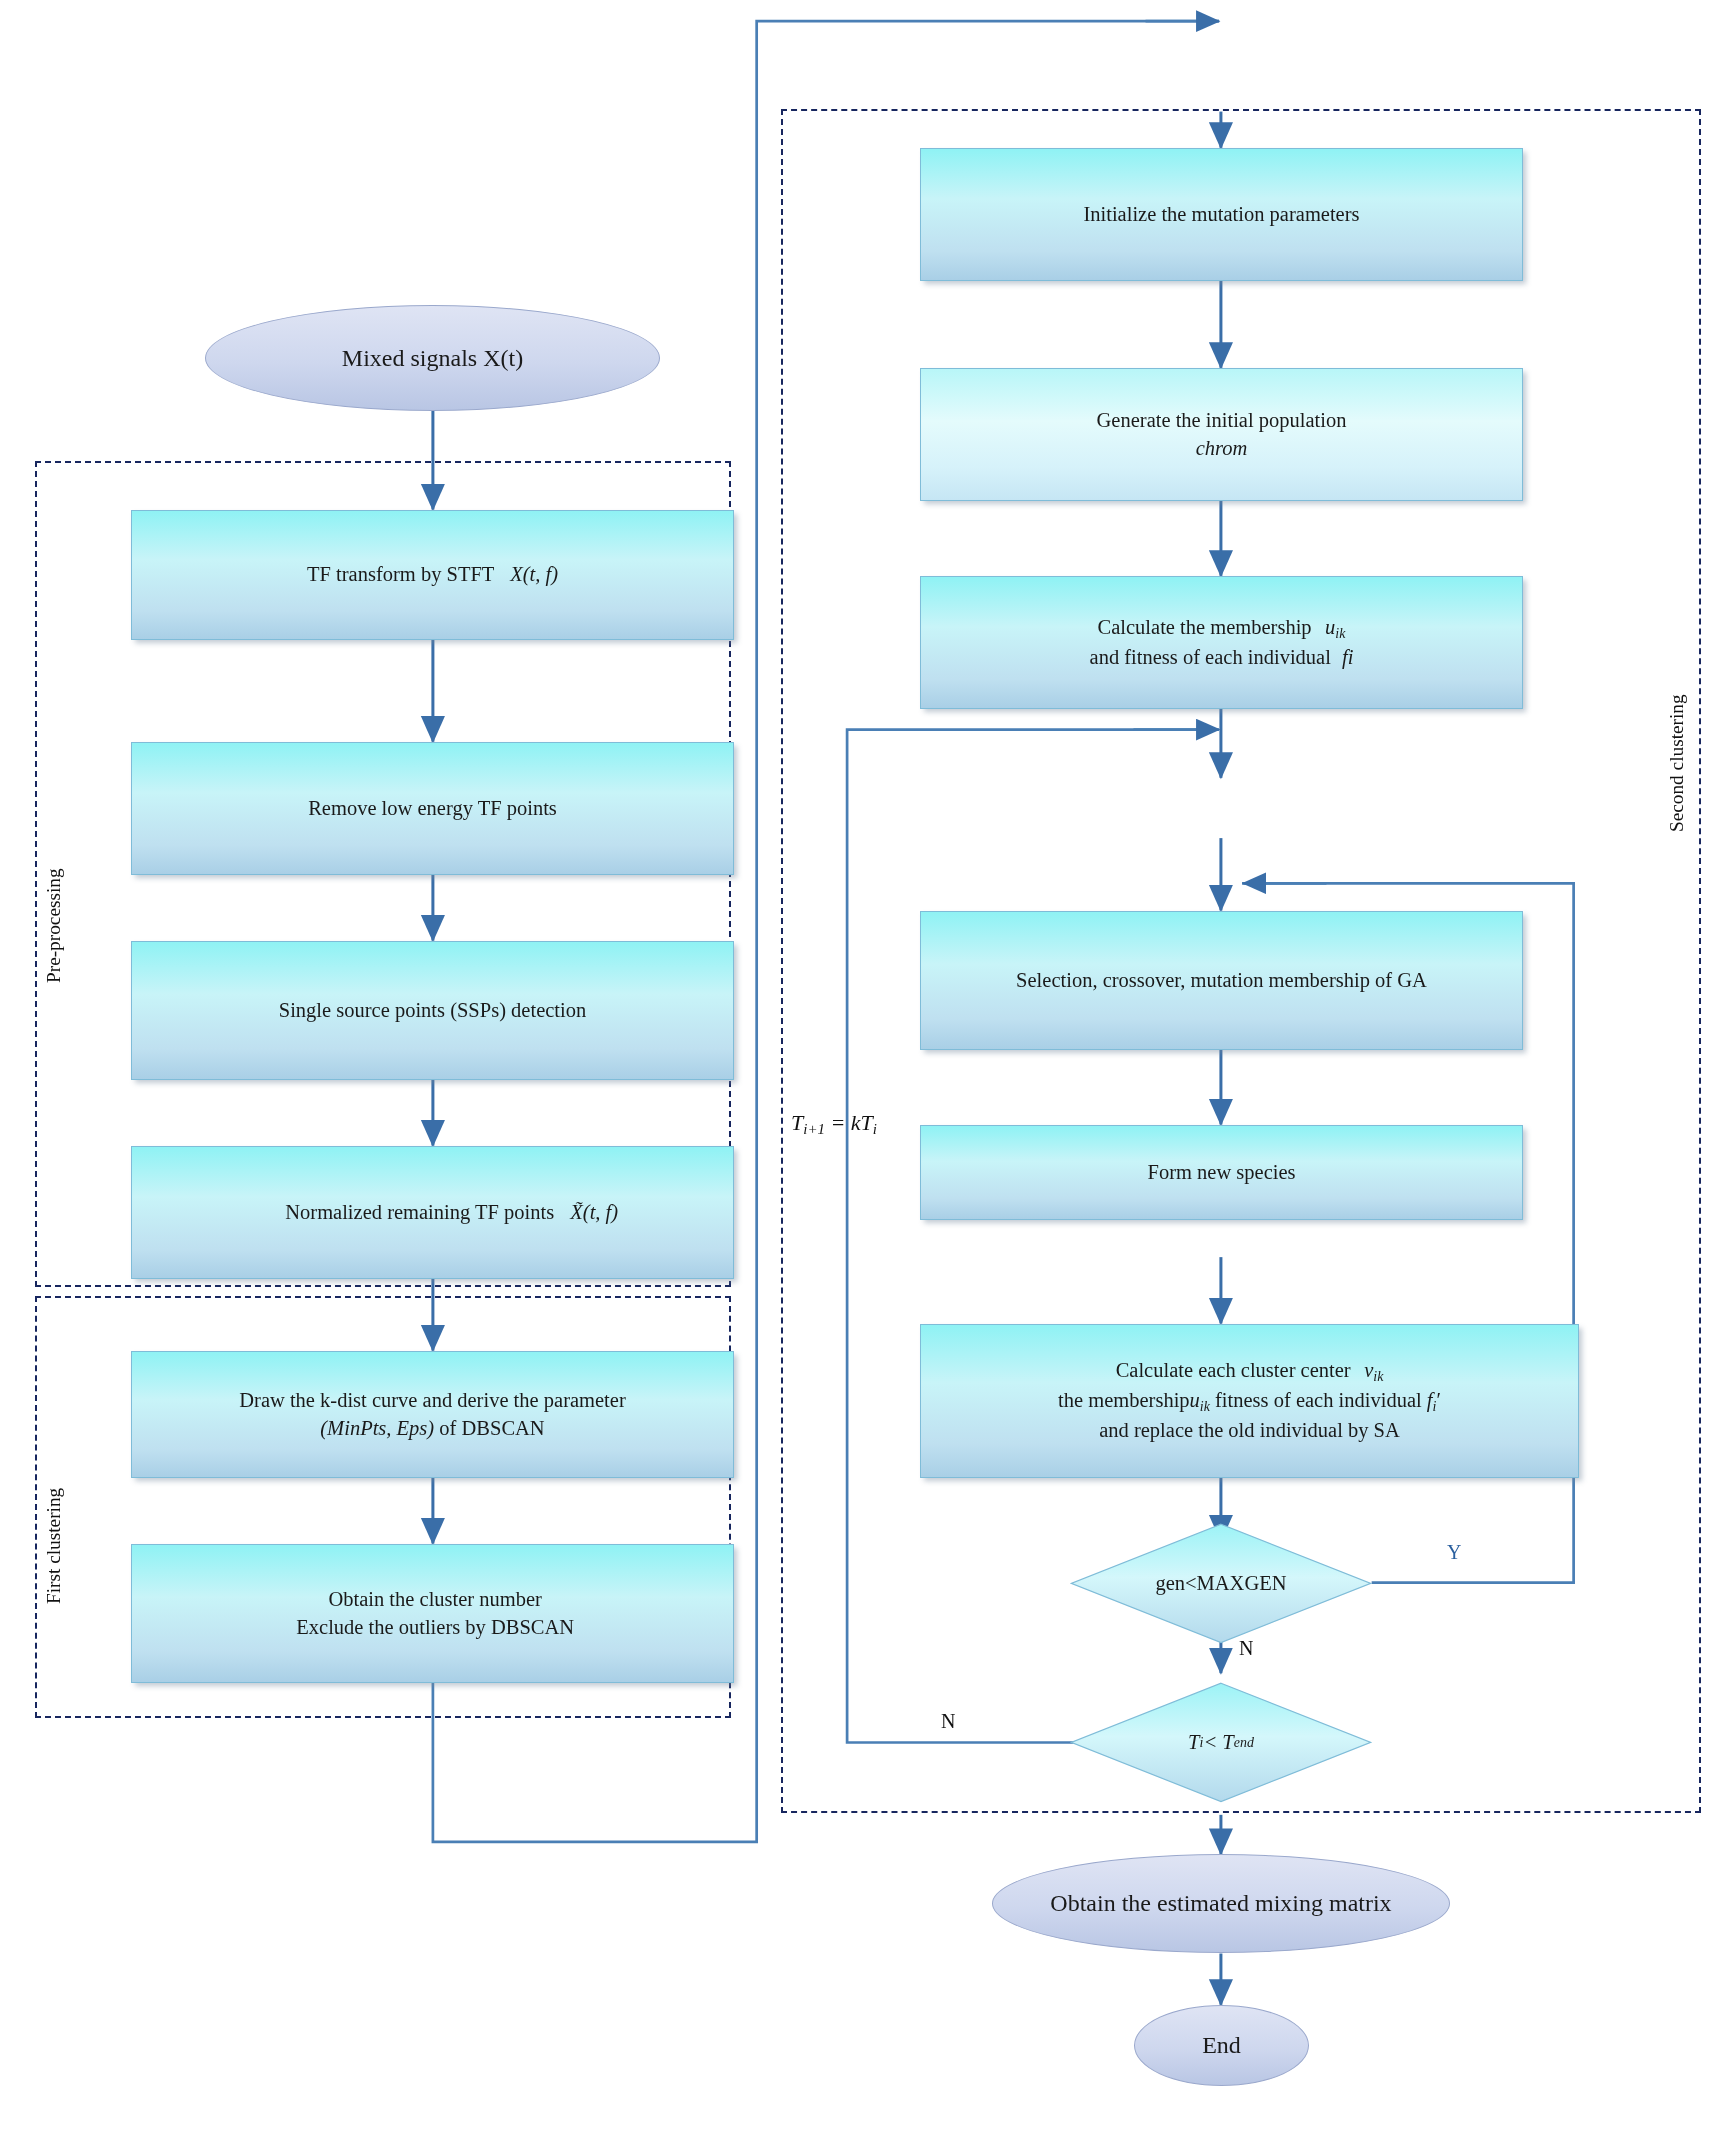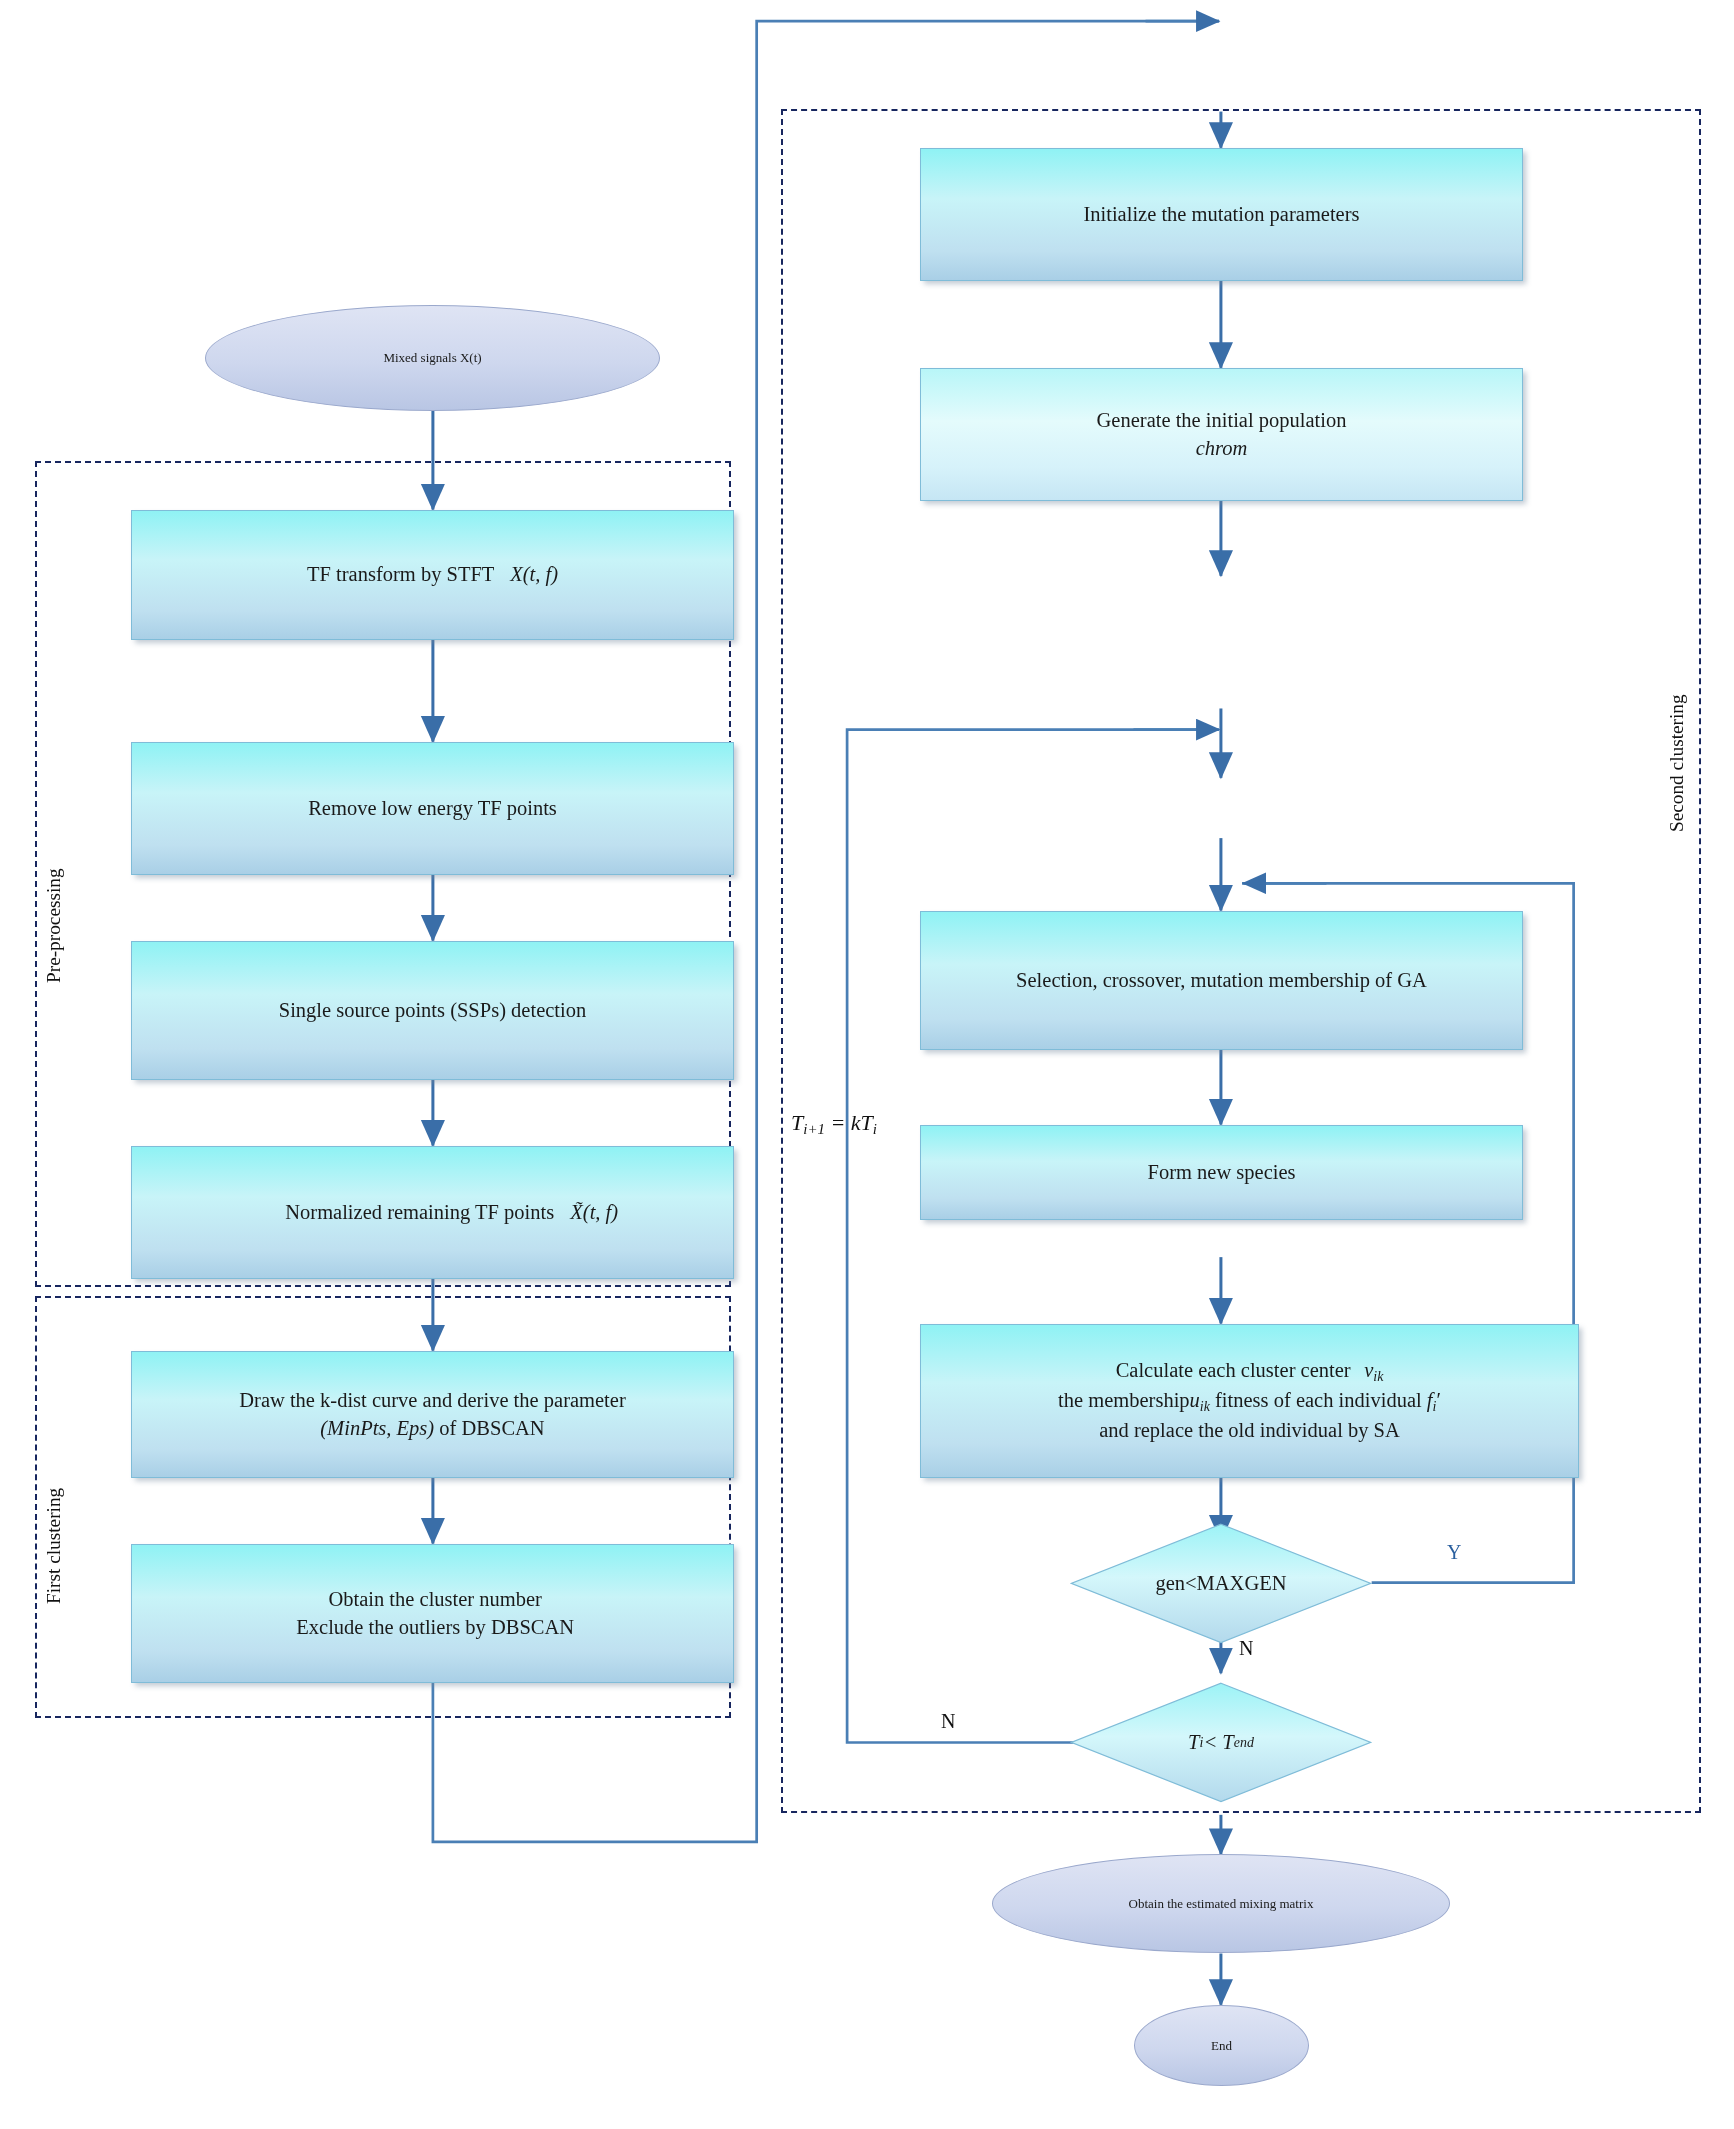--- a/index.html
+++ b/index.html
@@ -36,21 +36,21 @@
     padding: 3.6px 9.6px;
   }
   .proc.pale {
     background: linear-gradient(180deg, #b8f6f8 0%, #e4fbfc 40%, #d6f2fa 75%, #c6e6f4 100%);
   }
   
   .ellipse {
     border-radius: 50%;
     background: linear-gradient(180deg, #dfe4f4 0%, #ced7ee 55%, #b9c6e4 100%);
     border: 0.6px solid #9aa8cc;
-    font-size: 13px;
+    font-size: 24px;
   }
   
   .diamond-wrap {
     position: absolute;
   }
   .diamond-wrap .dshape {
     position: absolute;
     left: 0; top: 0; right: 0; bottom: 0;
   }
   .diamond-label {
@@ -222,20 +222,32 @@
     <span>Initialize the mutation parameters</span>
   </div>
 
   <div class="node proc pale" style="left:920px; top:368px; width:603px; height:133px;">
     <div>
       <div>Generate the initial population</div>
       <div class="math">chrom</div>
     </div>
   </div>
 
+  <div class="node proc" style="left:920px; top:576px; width:603px; height:133px;">
+    <div>
+      <div>
+        <span>Calculate the membership</span>
+        <span class="math" style="margin-left:8.4px;">u</span><span class="sub">ik</span>
+      </div>
+      <div>
+        <span>and fitness  of each individual</span>
+        <span class="math" style="margin-left:6px;">fi</span>
+      </div>
+    </div>
+  </div>
 
 
   <div class="node proc" style="left:920px; top:911px; width:603px; height:139px;">
     <span>Selection, crossover, mutation membership of GA</span>
   </div>
 
   <div class="node proc" style="left:920px; top:1125px; width:603px; height:95px;">
     <span>Form new species</span>
   </div>
 

